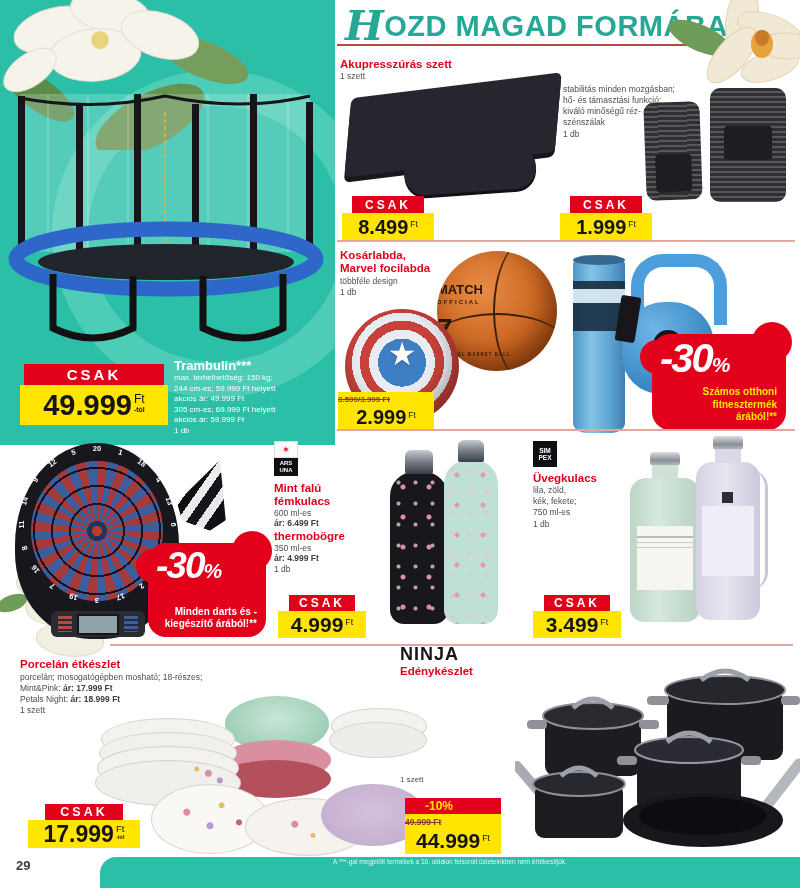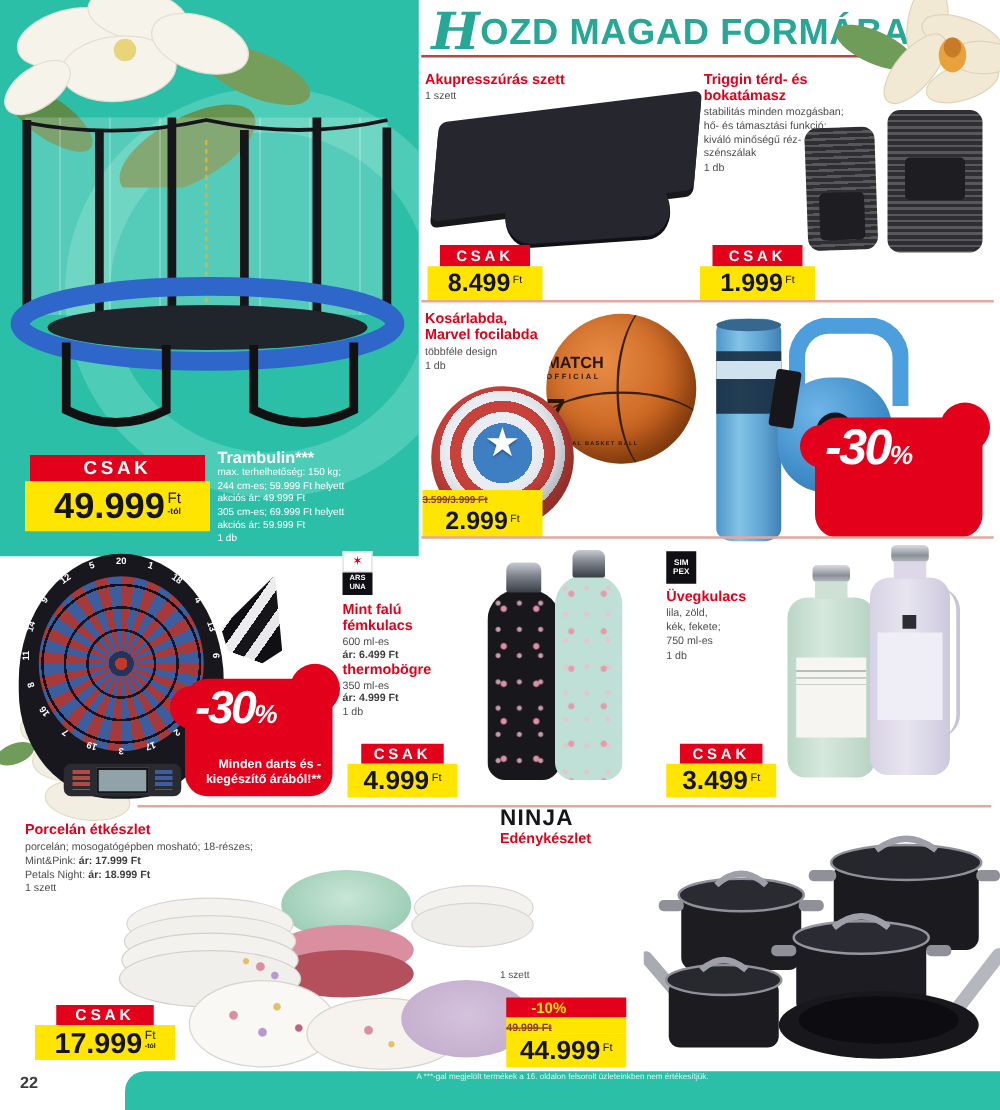--- a/index.html
+++ b/index.html
@@ -195,21 +195,20 @@
   <div class="abs pb pb-sm" style="left:342px;top:196px;width:92px">
     <div class="csak">CSAK</div>
     <div class="amt">
         <span>8.499</span>
         <span class="ftw">
           <span class="ft">Ft</span>
         </span>
       </div>
   </div>
 
-  <div class="abs pname" style="left:563px;top:58px;width:130px">Triggin térd- és bokatámasz</div>
   <div class="abs pdesc pre" style="left:563px;top:84px;width:140px">stabilitás minden mozgásban;
 hő- és támasztási funkció;
 kiváló minőségű réz- és
 szénszálak</div>
   <div class="abs pdesc" style="left:563px;top:129px">1 db</div>
   <div class="abs sleeve" style="left:645px;top:102px;width:56px;height:98px;transform:rotate(-2deg)">
       <div class="patch" style="bottom:8px;height:38px"></div>
     </div>
   <div class="abs sleeve" style="left:710px;top:88px;width:76px;height:114px">
       <div class="patch" style="top:38px;height:34px"></div>
@@ -246,20 +245,21 @@
   <div class="abs" style="left:622px;top:254px;width:92px;height:140px">
     <div class="kb-handle"></div>
     <div class="kb-body">
         <div class="kb-logo">✕</div>
       </div>
     <div class="kb-tag"></div>
   </div>
 
   <div class="abs badge" style="left:652px;top:334px;width:134px;height:96px">
     <div class="badge-val"><span>-30</span><span class="badge-pct">%</span></div>
+    <div class="badge-txt txt-y">Számos otthoni fitnesztermék árából!**</div>
   </div>
 
   <div class="abs" style="left:338px;top:392px;width:96px">
     <span class="old">3.599/3.999 Ft</span>
     <div class="pb pb-sm">
         <div class="amt" style="height:26px">
           <span>2.999</span>
           <span class="ftw">
             <span class="ft">Ft</span>
           </span>
@@ -460,18 +460,18 @@
     <div class="pb pb-md">
         <div class="amt" style="height:27px">
           <span>44.999</span>
           <span class="ftw">
             <span class="ft">Ft</span>
           </span>
         </div>
       </div>
   </div>
 
-  <div class="abs page-num" style="left:16px;top:858px">22</div>
+  <div class="abs page-num" style="left:16px;top:858px">29</div>
   <div class="abs footer-bar">
     <div class="d">A ***-gal megjelölt termékek a 16. oldalon felsorolt üzleteinkben nem értékesítjük.</div>
   </div>
 
 </div>
 
 </body></html>

